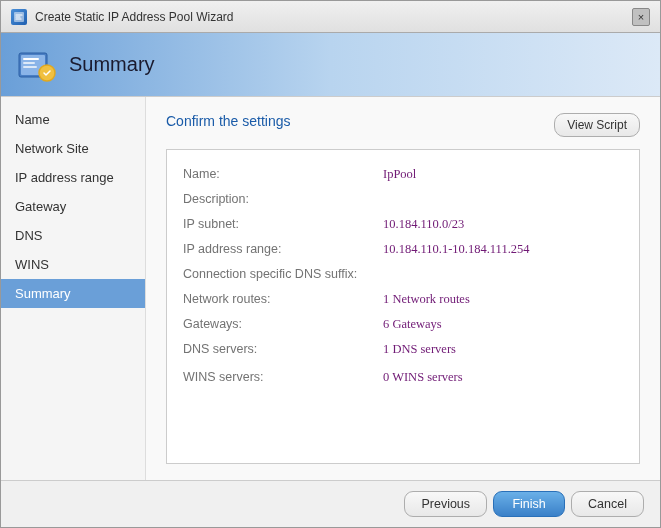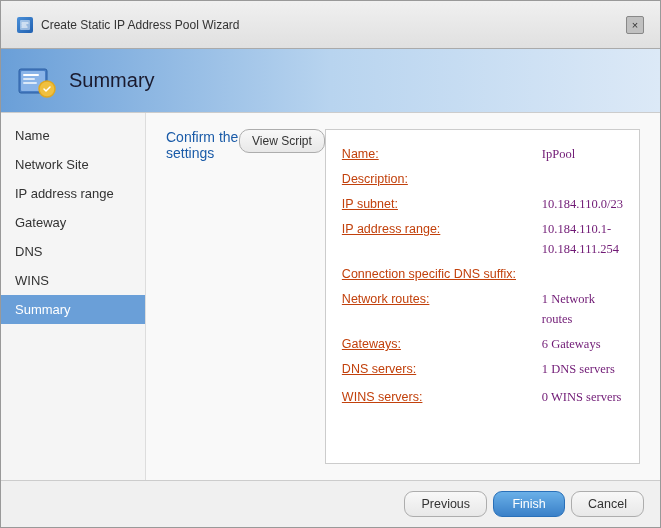--- a/index.html
+++ b/index.html
@@ -18,25 +18,25 @@
       height: 528px;
       background: #f9f9f9;
       border: 1px solid #999;
       box-shadow: 2px 2px 8px rgba(0,0,0,0.3);
       display: flex;
       flex-direction: column;
     }
     .title-bar {
       background: linear-gradient(to bottom, #f0f0f0, #e0e0e0);
       border-bottom: 1px solid #aaa;
-      padding: 6px 16px;
+      padding: 6px 10px;
       display: flex;
       align-items: center;
       justify-content: space-between;
-      height: 48px;
+      height: 32px;
     }
     .title-bar-left {
       display: flex;
       align-items: center;
       gap: 8px;
     }
     .title-icon {
       width: 16px;
       height: 16px;
       background: linear-gradient(135deg, #4a90d9, #2060b0);
@@ -97,21 +97,21 @@
       font-size: 13px;
     }
     .sidebar-item.active {
       background: #6a9fd8;
       color: #fff;
     }
     .main-content {
       flex: 1;
       padding: 16px 20px;
       display: flex;
-      flex-direction: row;
+      flex-direction: column;
       overflow: auto;
     }
     .confirm-header {
       display: flex;
       align-items: flex-start;
       justify-content: space-between;
       margin-bottom: 12px;
     }
     .confirm-title {
       font-size: 14px;
@@ -139,22 +139,21 @@
       display: flex;
       margin-bottom: 5px;
       line-height: 1.6;
     }
     .settings-row.spacer {
       margin-top: 8px;
       align-items: flex-end;
     }
     .settings-label {
       min-width: 200px;
-      color: #c2410c;
-      text-decoration: underline;
+      color: #737373;
     }
     .settings-value {
       color: #701a75;
       font-family: Liberation Serif, serif;
     }
     .footer {
       padding: 10px 16px;
       background: #f0f0f0;
       border-top: 1px solid #ccc;
       display: flex;

